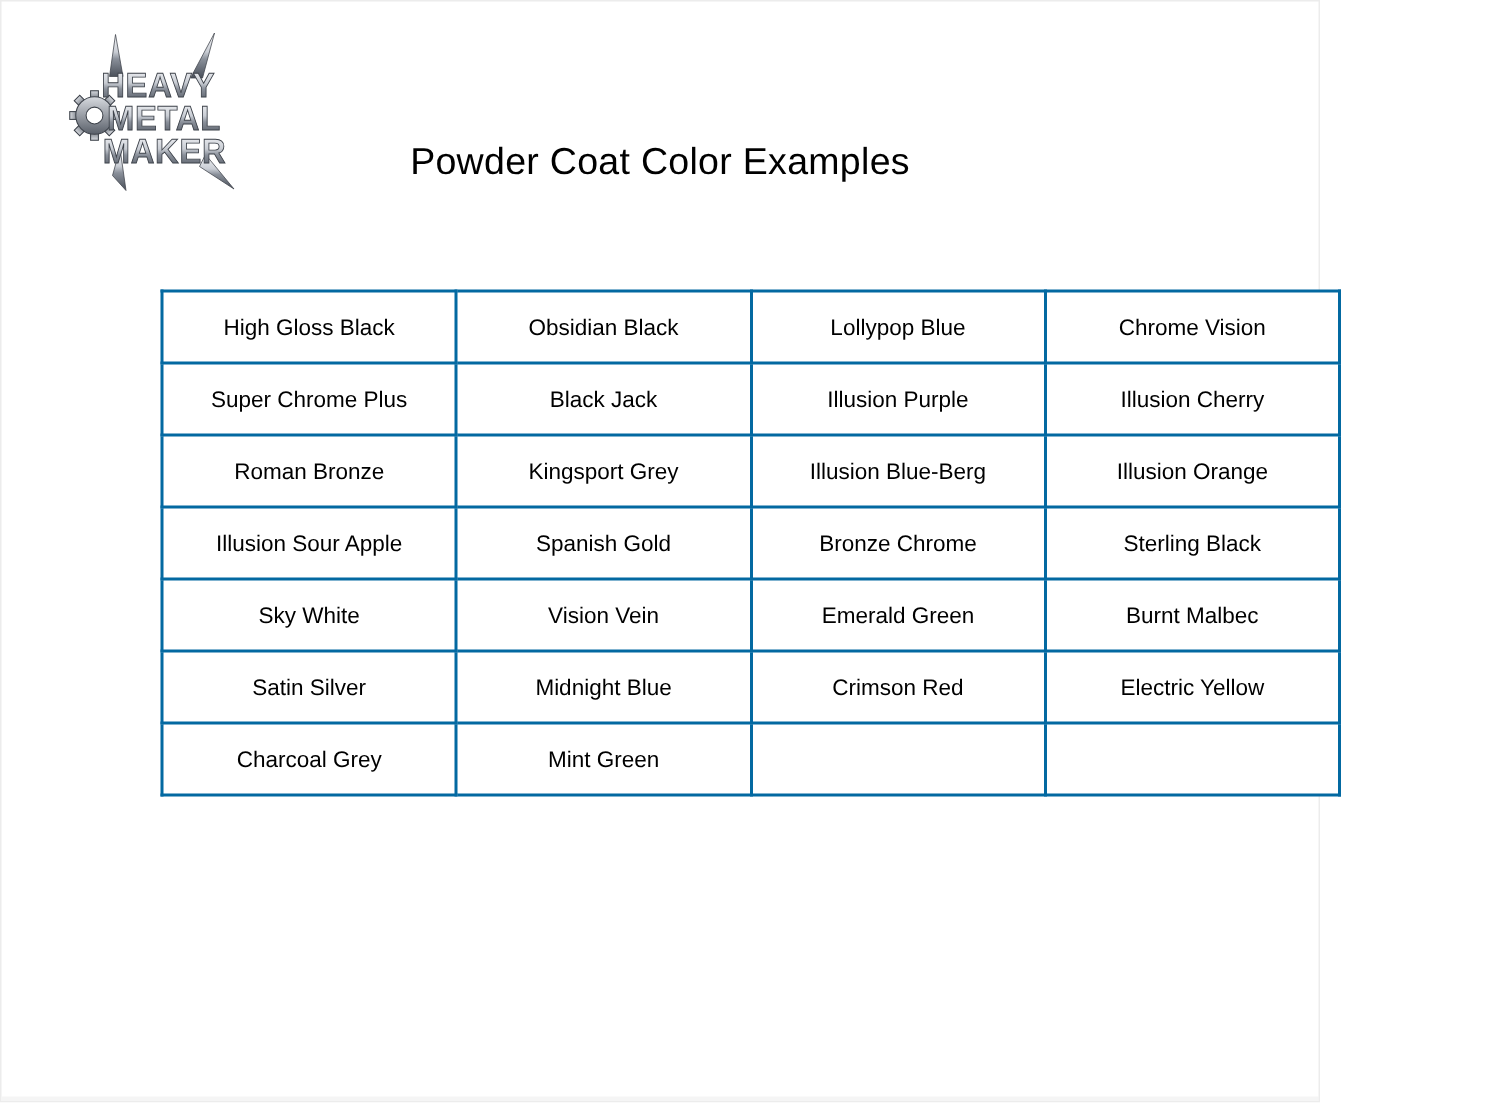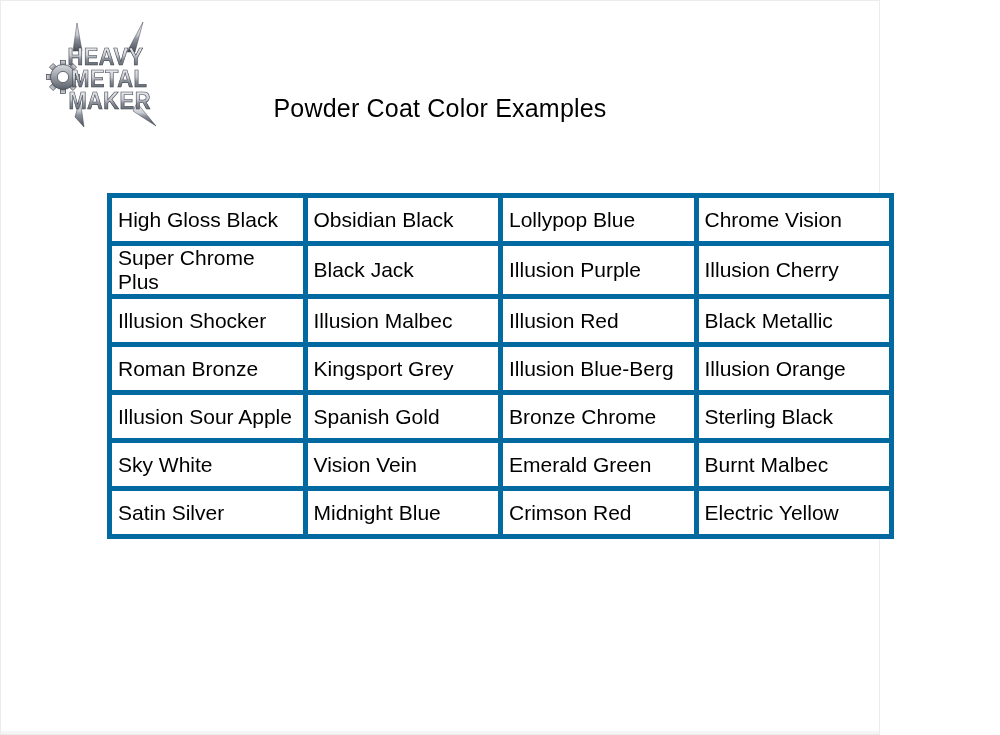--- a/index.html
+++ b/index.html
@@ -33,24 +33,25 @@
     color: #000000;
   }
   table.color-table {
     position: absolute;
     left: 106px; top: 192px;
     width: 787px;
     border-collapse: collapse;
     table-layout: fixed;
   }
   table.color-table td {
-    border: 5px solid #0369a1;
+    border: 2px solid #0369a1;
     height: 48px;
+    text-align: center;
     vertical-align: middle;
-    font-size: 21px;
+    font-size: 15px;
     color: #000000;
     padding: 0 6px;
     background: #ffffff;
   }
 </style>
 </head>
 <body>
 
 <div class="page">
 
@@ -109,26 +110,20 @@
           <td>Lollypop Blue</td>
           <td>Chrome Vision</td>
         </tr>
         <tr>
           <td>Super Chrome Plus</td>
           <td>Black Jack</td>
           <td>Illusion Purple</td>
           <td>Illusion Cherry</td>
         </tr>
         <tr>
-          <td>Illusion Shocker</td>
-          <td>Illusion Malbec</td>
-          <td>Illusion Red</td>
-          <td>Black Metallic</td>
-        </tr>
-        <tr>
           <td>Roman Bronze</td>
           <td>Kingsport Grey</td>
           <td>Illusion Blue-Berg</td>
           <td>Illusion Orange</td>
         </tr>
         <tr>
           <td>Illusion Sour Apple</td>
           <td>Spanish Gold</td>
           <td>Bronze Chrome</td>
           <td>Sterling Black</td>
@@ -138,16 +133,22 @@
           <td>Vision Vein</td>
           <td>Emerald Green</td>
           <td>Burnt Malbec</td>
         </tr>
         <tr>
           <td>Satin Silver</td>
           <td>Midnight Blue</td>
           <td>Crimson Red</td>
           <td>Electric Yellow</td>
         </tr>
+        <tr>
+          <td>Charcoal Grey</td>
+          <td>Mint Green</td>
+          <td></td>
+          <td></td>
+        </tr>
       </tbody>
   </table>
 
 </div>
 
 </body></html>

